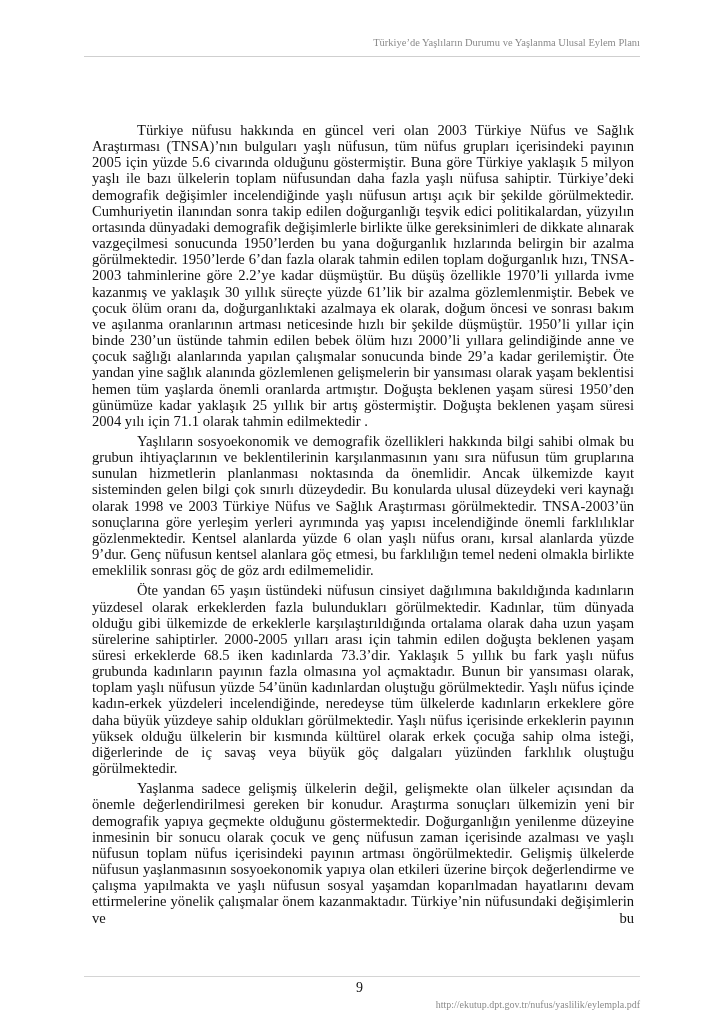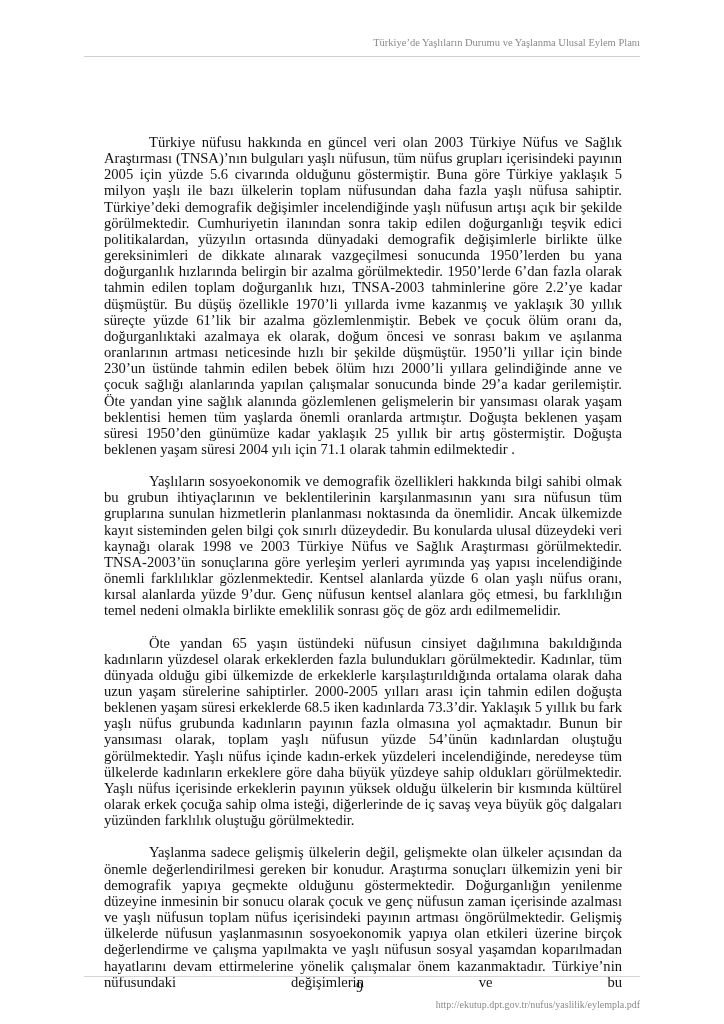--- a/index.html
+++ b/index.html
@@ -1,20 +1,20 @@
 <!DOCTYPE html>
 <html><head>
 <meta charset="utf-8">
 <style>
   html, body { margin: 0; padding: 0; background: #ffffff; }
   body { width: 724px; height: 1024px; position: relative; overflow: hidden; font-family: "Liberation Serif", "DejaVu Serif", serif; color: #111; }
   .header { position: absolute; left: 84px; top: 34px; width: 556px; height: 22px; border-bottom: 1px solid #cfcfcf; }
   .header-title { position: absolute; right: 0; top: 3px; font-size: 10.5px; color: #8a8a8a; white-space: nowrap; }
   .body-text { position: absolute; left: 88px; top: 118px; width: 550px; font-size: 14.6px; line-height: 16.15px; text-align: justify; }
-  .body-text p { margin: 16px; text-indent: 45px; }
+  .body-text p { margin: 4px; text-indent: 45px; }
   .body-text p.last-line-justify { text-align-last: justify; }
   .footer { position: absolute; left: 84px; top: 976px; width: 556px; border-top: 1px solid #d4d4d4; height: 24px; }
   .page-number { position: absolute; left: 272px; top: 3px; font-size: 14px; color: #111; }
   .footer-url { position: absolute; right: 0; top: 22px; font-size: 10px; color: #8a8a8a; white-space: nowrap; }
 </style>
 </head>
 <body>
 
 <div class="header">
   <span class="header-title">Türkiye’de Yaşlıların Durumu ve Yaşlanma Ulusal Eylem Planı</span>

